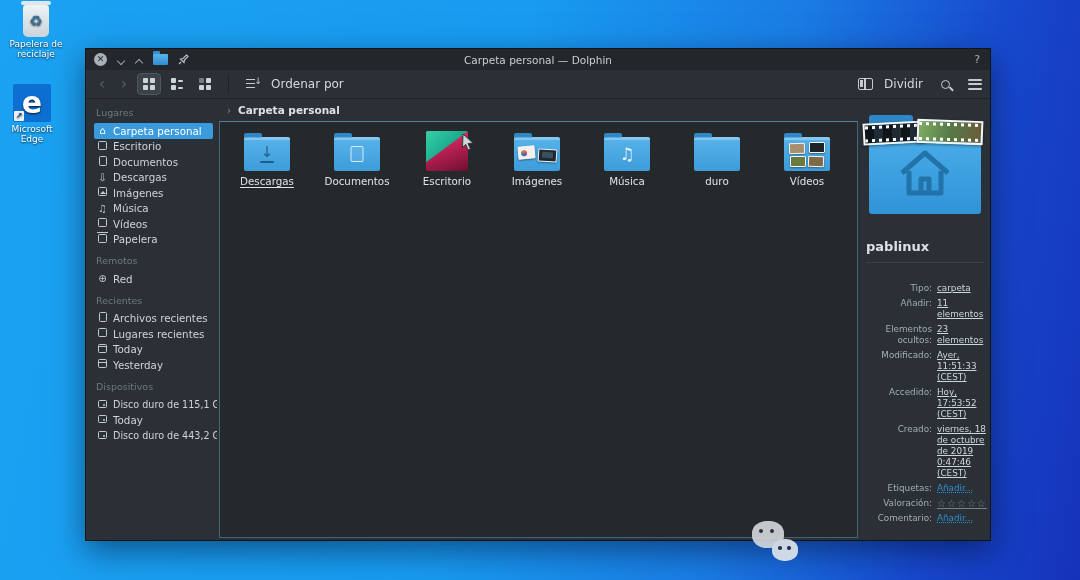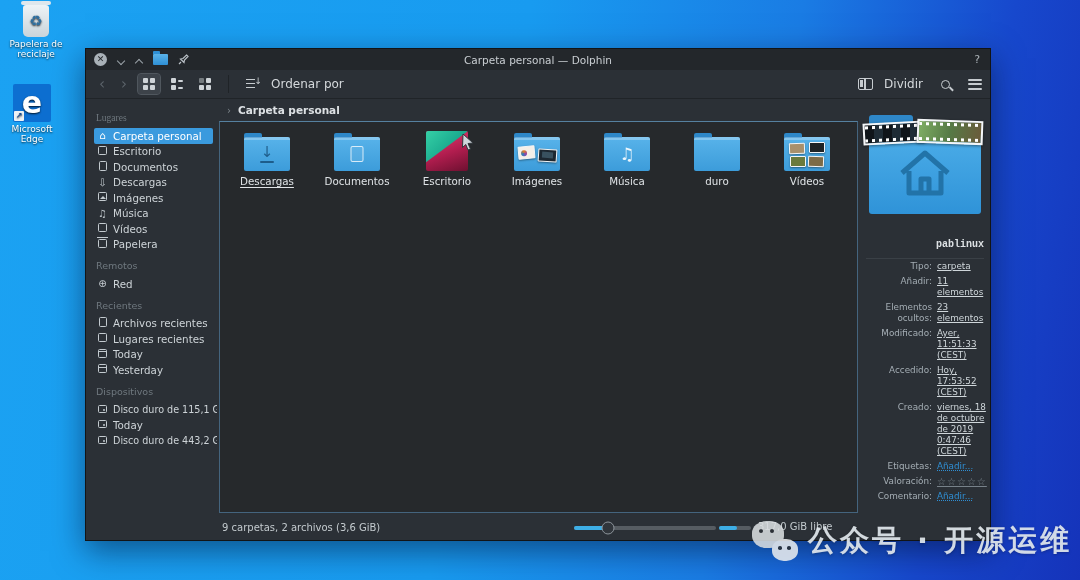--- a/index.html
+++ b/index.html
@@ -54,21 +54,21 @@
   .search-icon { width:9px; height:9px; border:1.5px solid #c7ccd0; border-radius:50%; position:relative; margin-right:4px; }
   .search-icon::after { content:""; position:absolute; left:7px; top:7px; width:5px; height:1.5px; background:#c7ccd0; transform:rotate(45deg); }
   .menu-icon { width:14px; display:flex; flex-direction:column; gap:2.5px; margin-left:8px; }
   .menu-icon i { height:2px; background:#c7ccd0; border-radius:1px; }
 
   .content { flex:1; display:flex; min-height:0; }
 
   
   .sidebar { width:131px; flex:0 0 auto; padding:6px 4px 0 8px; overflow:hidden; }
   .sec-title { font-size:9.5px; color:#6f787f; margin:8px 0 5px 2px; }
-  .sec-title.first { margin-top:8px;font-family:Liberation Serif, serif; }
+  .sec-title.first { margin-top:2px; }
   .sitem { display:flex; align-items:center; gap:5px; height:15.5px; font-size:10.3px; color:#ced4d8; padding:0 3px; border-radius:2px; white-space:nowrap; }
   .sitem.selected { background:#3a9ade; color:#fff; }
   .si { width:11px; flex:0 0 11px; text-align:center; font-size:10px; color:#c3cacf; line-height:11px; }
   .sitem.selected .si { color:#fff; }
   .si-box { display:inline-block; width:9px; height:9px; border:1.2px solid #c3cacf; border-radius:1.5px; position:relative; }
   .si-box.doc { width:8px; height:10px; }
   .si-box.drive { height:8px; margin-top:1px; }
   .si-box.drive::after { content:""; position:absolute; right:1px; bottom:1px; width:2px; height:2px; background:#c3cacf; border-radius:50%; }
   .si-box.cal::before { content:""; position:absolute; left:0; right:0; top:1.5px; height:1.2px; background:#c3cacf; }
   .si-box.trash::before { content:""; position:absolute; left:-2px; right:-2px; top:-2.5px; height:1.2px; background:#c3cacf; }
@@ -119,22 +119,22 @@
   .bigfolder::before { content:""; position:absolute; top:-9px; left:0; width:44px; height:10px; background:#2e87c8; border-radius:3px 3px 0 0; }
   .bigfolder::after { content:""; position:absolute; top:0; left:0; right:0; height:6px; background:rgba(255,255,255,.3); border-radius:3px 3px 0 0; }
   .strip { position:absolute; border:2px solid #f4f6f8; box-shadow:0 1px 3px rgba(0,0,0,.45); z-index:3; }
   .strip.s1 { width:62px; height:22px; left:-6px; top:-2px; background:repeating-linear-gradient(90deg,#10151a 0 9px,#1f2c36 9px 18px); transform:rotate(-3deg); }
   .strip.s2 { width:66px; height:24px; left:48px; top:-4px; background:linear-gradient(100deg,#7fae64 0%,#567a46 50%,#6b5a3a 100%); transform:rotate(2deg); }
   .strip::before { content:""; position:absolute; left:0; right:0; top:1px; height:3px;
       background:repeating-linear-gradient(90deg,#fff 0 3px,transparent 3px 7px); }
   .strip::after { content:""; position:absolute; left:0; right:0; bottom:1px; height:3px;
       background:repeating-linear-gradient(90deg,#fff 0 3px,transparent 3px 7px); }
   .house { position:absolute; left:50%; top:54%; transform:translate(-50%,-50%); z-index:2; }
-  .info-name { text-align:right; font-size:10px; color:#dde1e4; font-weight:bold; padding:6px 0 8px;font-family:Liberation Mono, monospace; }
-  .info-rows { border-top:1px solid #3a4046; padding-top:2px; display:grid; grid-template-columns:66px 1fr; column-gap:5px; row-gap:4px; font-size:8.8px; line-height:11px; }
+  .info-name { text-align:left; font-size:13px; color:#dde1e4; font-weight:bold; padding:6px 0 8px; }
+  .info-rows { border-top:1px solid #3a4046; padding-top:20px; display:grid; grid-template-columns:66px 1fr; column-gap:5px; row-gap:4px; font-size:8.8px; line-height:11px; }
   .irow-label { text-align:right; color:#a4adb4; }
   .irow-value { color:#cfd6da; word-wrap:break-word;text-decoration:underline; }
   .irow-value.link { color:#2f8fd4; text-decoration:underline; text-decoration-style:dotted; }
   .irow-value.stars { color:#78828a; font-size:10px; letter-spacing:1px; }
 
   
   .statusbar { height:25px; flex:0 0 auto; display:flex; align-items:center; padding:0 10px 0 136px; font-size:10px; color:#c3cace; position:relative; }
   .zoom-slider { position:absolute; left:488px; top:11px; width:142px; height:4px; background:#565c62; border-radius:2px; }
   .zoom-fill { position:absolute; left:0; top:0; bottom:0; width:24%; background:#3daee6; border-radius:2px; }
   .zoom-handle { position:absolute; left:24%; top:50%; transform:translate(-50%,-50%); width:13px; height:13px; border-radius:50%; background:#30353b; border:1.5px solid #8d959c; }
@@ -403,34 +403,22 @@
           <div class="irow-label">Etiquetas:</div>
           <div class="irow-value link">Añadir...</div>
           <div class="irow-label">Valoración:</div>
           <div class="irow-value stars">☆☆☆☆☆</div>
           <div class="irow-label">Comentario:</div>
           <div class="irow-value link">Añadir...</div>
         </div>
       </div>
     </div>
 
-    <div class="statusbar">
-      <span>9 carpetas, 2 archivos (3,6 GiB)</span>
-      <div class="zoom-slider">
-        <div class="zoom-fill"></div>
-        <div class="zoom-handle"></div>
-      </div>
-      <div class="cap-bar">
-        <div class="cap-fill"></div>
-      </div>
-      <span class="free-label">317,0 GiB libre</span>
-    </div>
   </div>
 
   <div class="watermark">
     <div class="wechat">
       <div class="wc-b1"></div>
         <div class="wc-b2"></div>
     </div>
-    <div class="wm-text">公众号 · 开源运维</div>
   </div>
 
 </div>
 
 </body></html>

